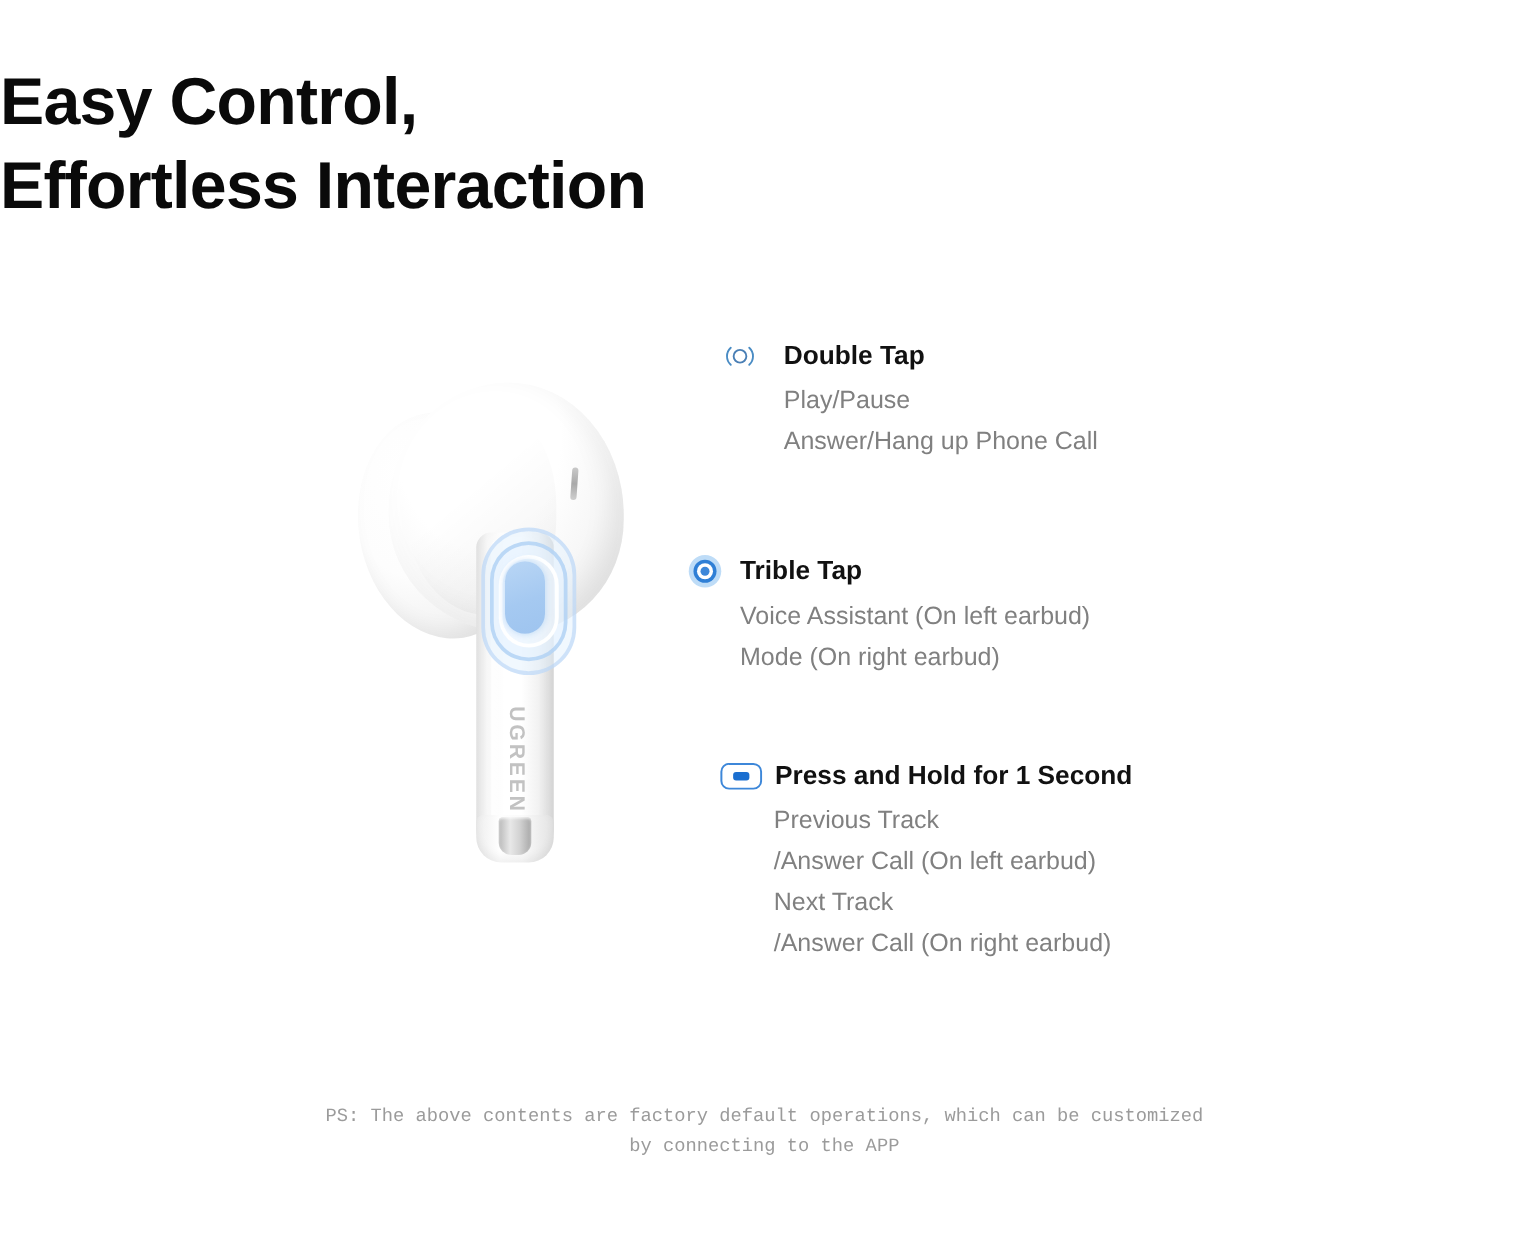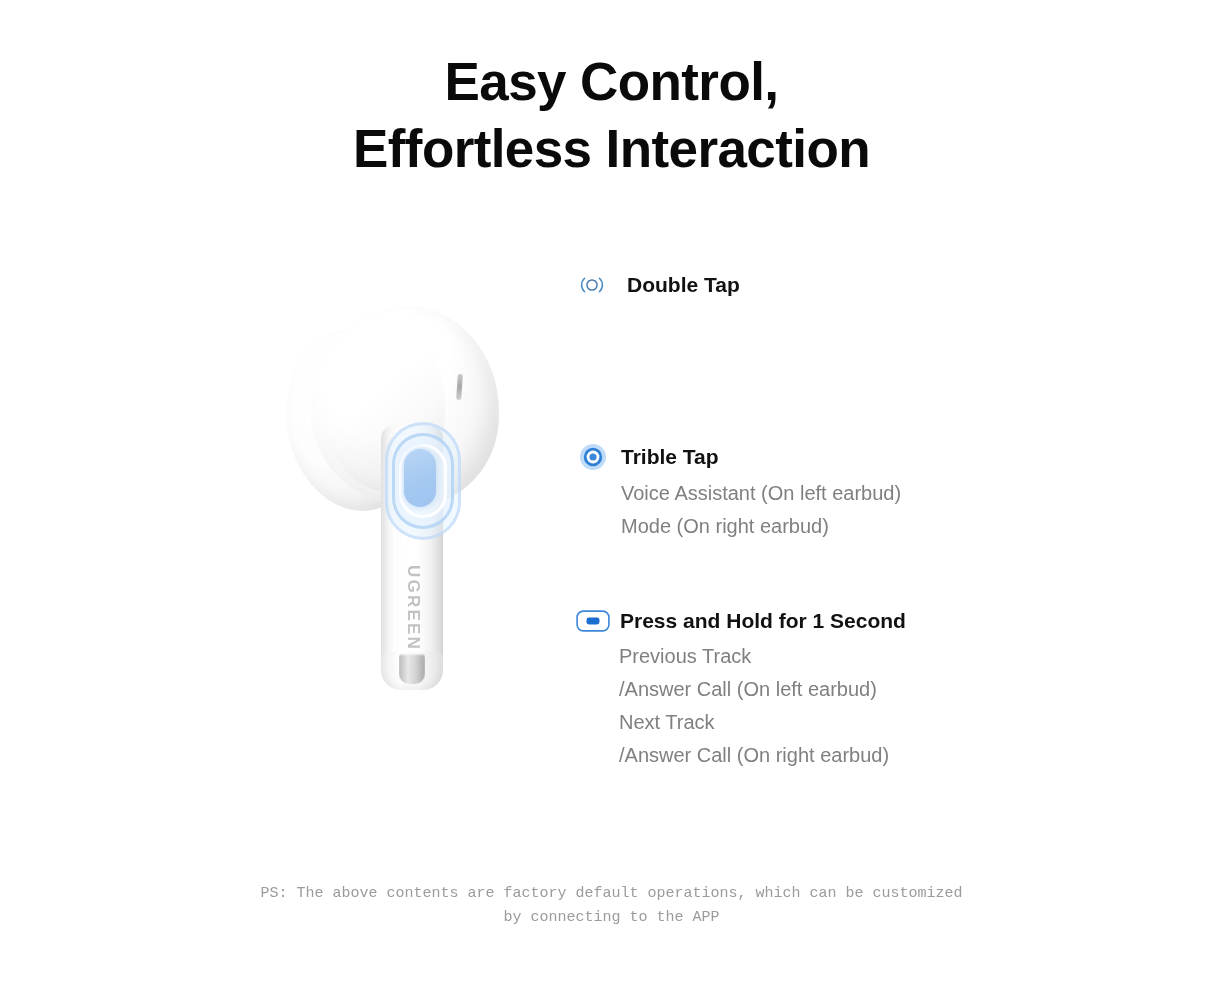--- a/index.html
+++ b/index.html
@@ -20,21 +20,20 @@
     overflow: hidden;
     margin: 0 auto;
   }
 
   
   .headline {
     position: absolute;
     left: 0;
     top: 48px;
     width: 1223px;
-    text-align: center;
     color: #0a0a0a;
     font-weight: 700;
     font-size: 53px;
     line-height: 67px;
     letter-spacing: -0.6px;
     font-family: "Liberation Sans", "DejaVu Sans", sans-serif;
   }
   .headline .hl-line { display: block; white-space: nowrap; }
 
   
@@ -215,21 +214,21 @@
     font-weight: 400;
     font-family: "Liberation Sans", "DejaVu Sans", sans-serif;
   }
   .feature-lines div { white-space: nowrap; }
 
   
   .f-double   { left: 531px; top: 272px; }
   .f-double .feature-icon { width: 26px; height: 26px; margin-right: 22px; }
   .f-double .feature-lines { margin-left: 48px; margin-top: 6px; }
 
-  .f-trible   { left: 531px; top: 443px; }
+  .f-trible   { left: 502px; top: 443px; }
   .f-trible .feature-icon { width: 28px; height: 28px; margin-right: 14px; }
   .f-trible .feature-lines { margin-left: 42px; margin-top: 6px; }
 
   .f-press    { left: 528px; top: 608px; }
   .f-press .feature-icon { width: 34px; height: 22px; margin-right: 10px; }
   .f-press .feature-lines { margin-left: 43px; margin-top: 6px; }
 
   
   .footnote {
     position: absolute;
@@ -278,20 +277,24 @@
     <div class="feature f-double">
       <div class="feature-head">
         <span class="feature-icon">
           <svg width="26" height="26" viewBox="0 0 26 26" aria-hidden="true">
             <circle cx="13" cy="13" r="5.1" fill="none" stroke="#4a7fb5" stroke-width="1.5"></circle>
             <path d="M5.6 6.2 A 9.2 9.2 0 0 0 5.6 19.8" fill="none" stroke="#4a8cc4" stroke-width="1.5" stroke-linecap="round"></path>
             <path d="M20.4 6.2 A 9.2 9.2 0 0 1 20.4 19.8" fill="none" stroke="#4a8cc4" stroke-width="1.5" stroke-linecap="round"></path>
           </svg>
         </span>
         <span class="feature-title">Double Tap</span>
+      </div>
+      <div class="feature-lines">
+        <div>Play/Pause</div>
+        <div>Answer/Hang up Phone Call</div>
       </div>
     </div>
 
     <div class="feature f-trible">
       <div class="feature-head">
         <span class="feature-icon">
           <svg width="28" height="28" viewBox="0 0 28 28" aria-hidden="true">
             <circle cx="14" cy="14" r="13" fill="#bedcf7"></circle>
             <circle cx="14" cy="14" r="9.2" fill="#2f7fd6"></circle>
             <circle cx="14" cy="14" r="6.4" fill="#ffffff"></circle>

